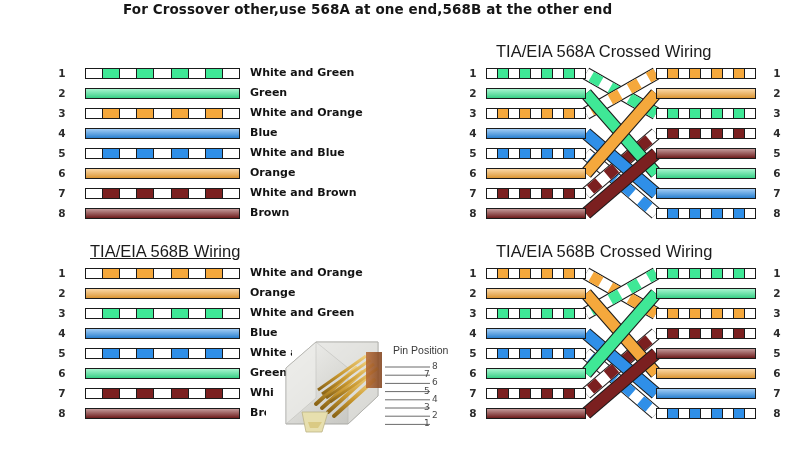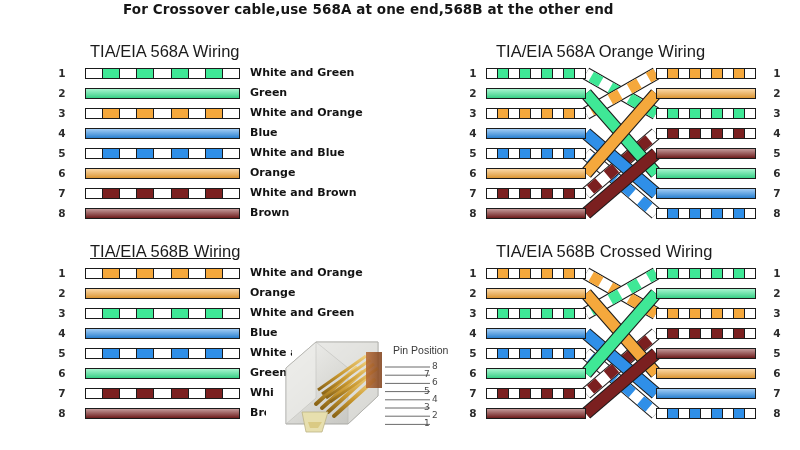--- a/index.html
+++ b/index.html
@@ -52,25 +52,24 @@
     position:absolute;font-family:"DejaVu Sans", sans-serif;
     font-size:9px;color:#4a4a4a;
   }
 </style>
 </head>
 <body>
 
 <div id="stage">
 
   <div class="hdr">
-    <div>For Crossover cable,use 568A at one end,568B at the other end</div>
+    <div>For Crossover other,use 568A at one end,568B at the other end</div>
   </div>
 
   <div class="panel" id="p-a-wiring" style="left: 55px; top: 40px; width: 400px; height: 200px;">
-    <div class="ptitle" style="left:35px;top:2px;">TIA/EIA 568A Wiring</div>
   <div class="pinnum" style="left: 0px; top: 27px;">1</div>
       <div class="wire" style="left: 30px; top: 28px; width: 155px; height: 11px;">
         <i style="background: rgb(255, 255, 255);"></i>
         <i style="background: rgb(63, 232, 150);"></i>
         <i style="background: rgb(255, 255, 255);"></i>
         <i style="background: rgb(63, 232, 150);"></i>
         <i style="background: rgb(255, 255, 255);"></i>
         <i style="background: rgb(63, 232, 150);"></i>
         <i style="background: rgb(255, 255, 255);"></i>
         <i style="background: rgb(63, 232, 150);"></i>
@@ -208,21 +207,21 @@
       </div>
       <div class="wlabel" style="left: 195px; top: 146px; width: 24px; overflow: hidden;">White and Brown</div>
       <div class="pinnum" style="left: 0px; top: 167px;">8</div>
       <div class="wire" style="left: 30px; top: 168px; width: 155px; height: 11px; background: rgb(123, 32, 32);">
         <i style="background: linear-gradient(rgba(255, 255, 255, 0.55), rgba(0, 0, 0, 0.1)); border-right: 0px;"></i>
       </div>
       <div class="wlabel" style="left: 195px; top: 166px; width: 16px; overflow: hidden;">Brown</div>
     </div>
 
   <div class="panel" id="p-a-crossed" style="left: 458px; top: 40px; width: 345px; height: 200px;">
-    <div class="ptitle" style="left:38px;top:2px;">TIA/EIA 568A Orange Wiring</div>
+    <div class="ptitle" style="left:38px;top:2px;">TIA/EIA 568A Crossed Wiring</div>
   <div class="pinnum" style="left: 8px; top: 27px;">1</div>
       <div class="pinnum" style="left: 8px; top: 47px;">2</div>
       <div class="pinnum" style="left: 8px; top: 67px;">3</div>
       <div class="pinnum" style="left: 8px; top: 87px;">4</div>
       <div class="pinnum" style="left: 8px; top: 107px;">5</div>
       <div class="pinnum" style="left: 8px; top: 127px;">6</div>
       <div class="pinnum" style="left: 8px; top: 147px;">7</div>
       <div class="pinnum" style="left: 8px; top: 167px;">8</div>
       <div class="pinnum" style="left: 312px; top: 27px;">1</div>
       <div class="pinnum" style="left: 312px; top: 47px;">2</div>

